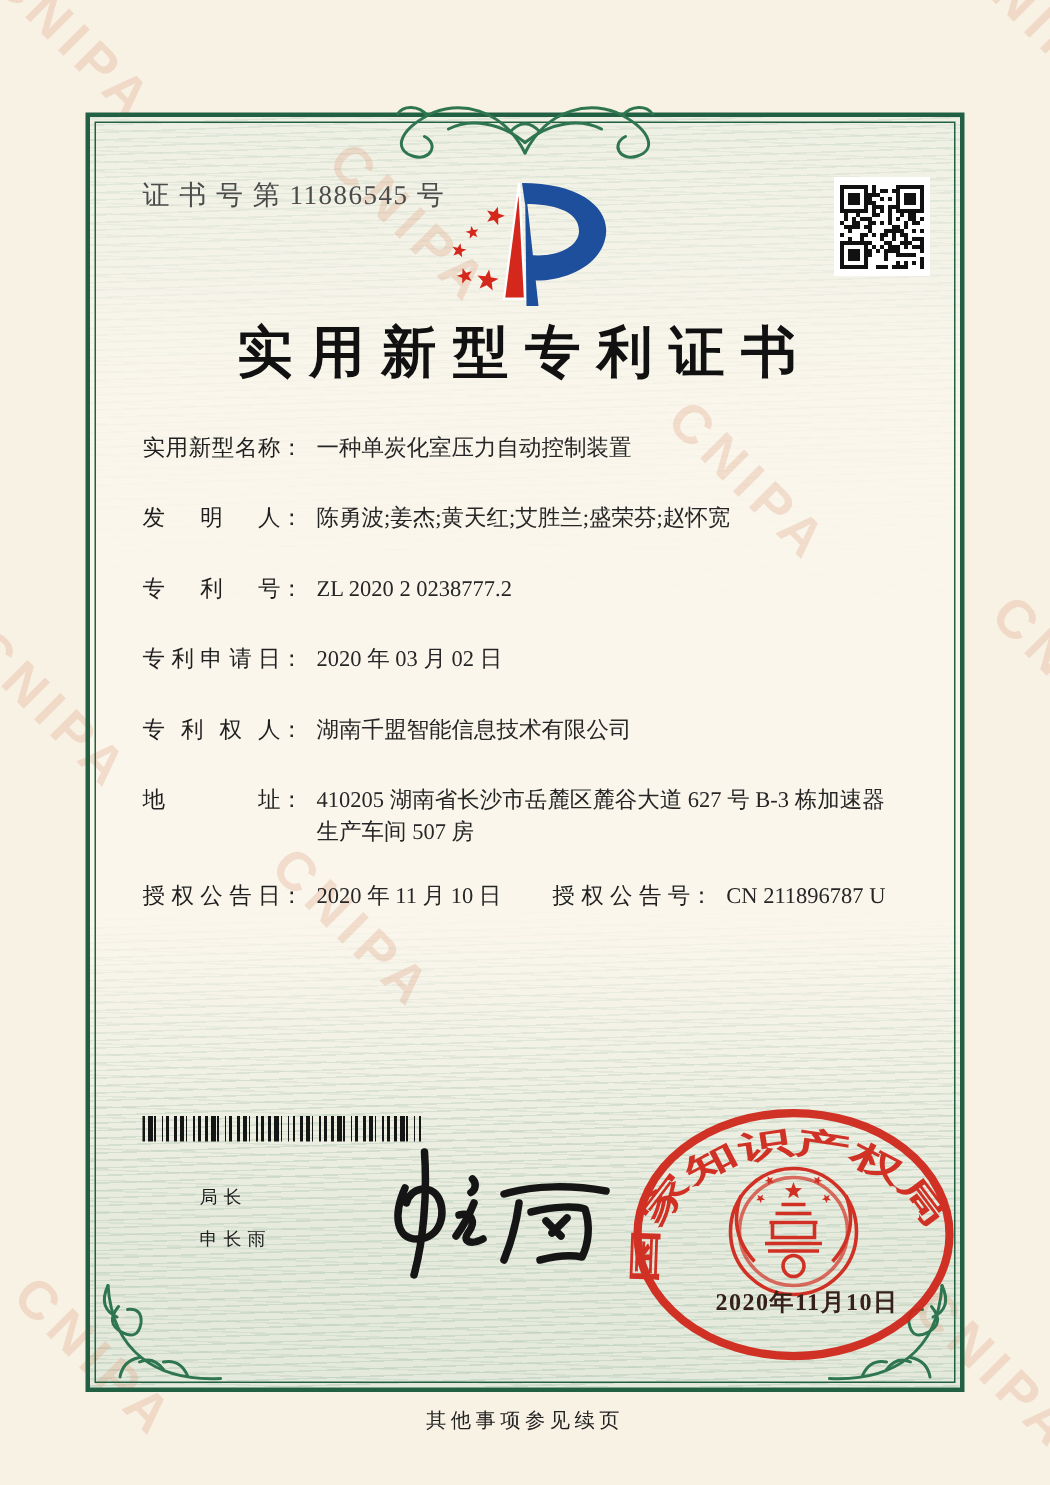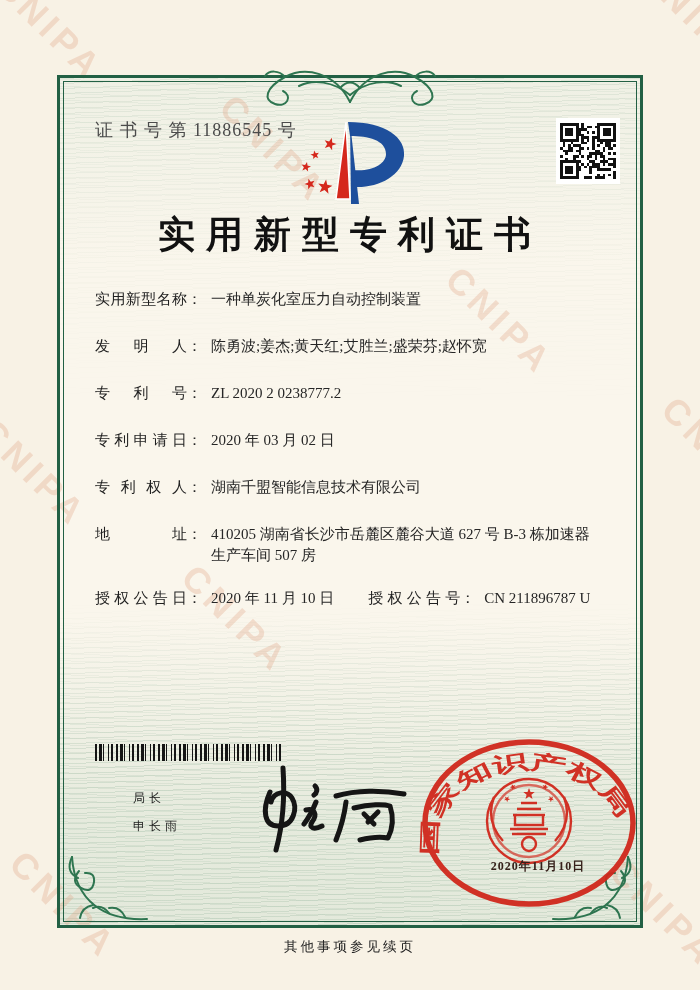--- a/index.html
+++ b/index.html
@@ -55,21 +55,21 @@
   .officer{position:absolute;left:133px;top:790px;font-size:12px;letter-spacing:4px;color:#1c1c1c;}
   .officer div{margin-bottom:11px;}
   .signature{position:absolute;left:252px;top:758px;width:168px;height:104px;}
   .signature path{stroke:#151515;stroke-width:5;fill:none;stroke-linecap:round;stroke-linejoin:round;}
   .seal{position:absolute;left:418px;top:737px;width:222px;height:172px;opacity:.95;}
   .seal .ring{fill:none;stroke:var(--seal-red);stroke-width:5.5;}
   .seal text{fill:var(--seal-red);font-weight:bold;font-size:21px;font-family:"Liberation Serif",serif;}
   .seal .emblem{stroke:var(--seal-red);fill:none;stroke-width:2.4;}
   .red-fill{fill:var(--seal-red);stroke:none;}
   .seal-date{position:absolute;left:443px;top:858px;width:190px;text-align:center;
-    font-size:12px;color:#35201a;letter-spacing:1px;font-weight:bold;z-index:5;}
+    font-size:16px;color:#35201a;letter-spacing:1px;font-weight:bold;z-index:5;}
   .page-ind{position:absolute;left:0;width:700px;top:899px;text-align:center;font-size:13px;color:#333;letter-spacing:2px;}
   .foot-note{position:absolute;left:0;width:700px;top:938px;text-align:center;font-size:13.5px;color:#222;letter-spacing:3px;}
   .logo .star{fill:var(--logo-red);}
   .qr-box rect{fill:#111;}
 </style>
 </head>
 <body>
 
 <div class="page">
 

